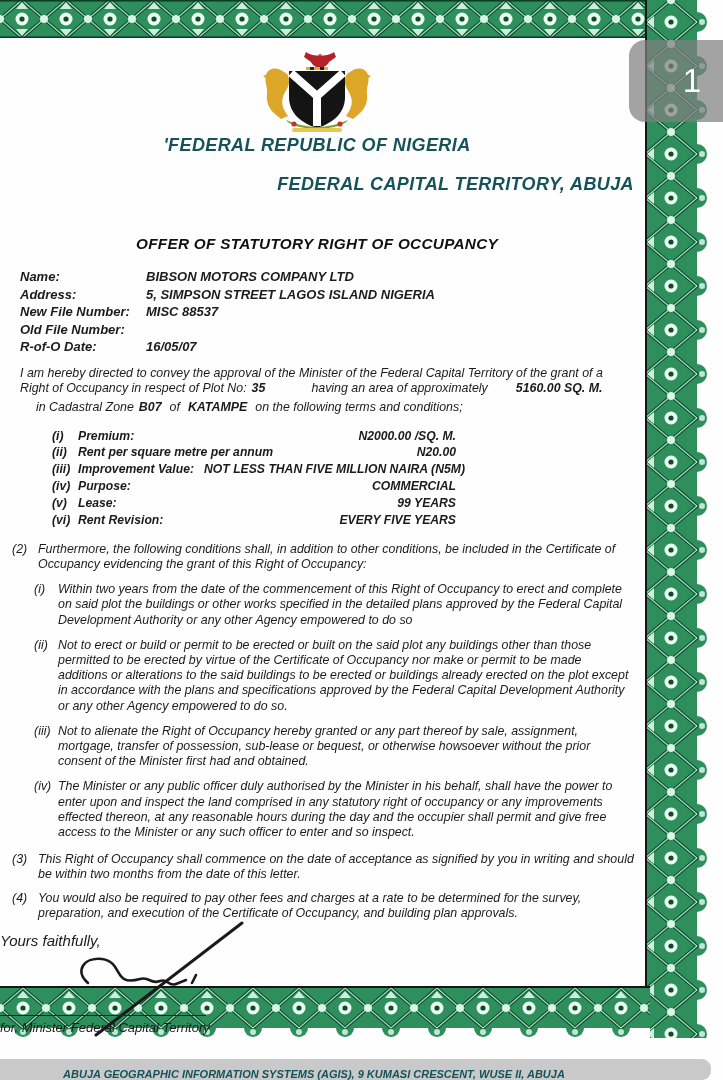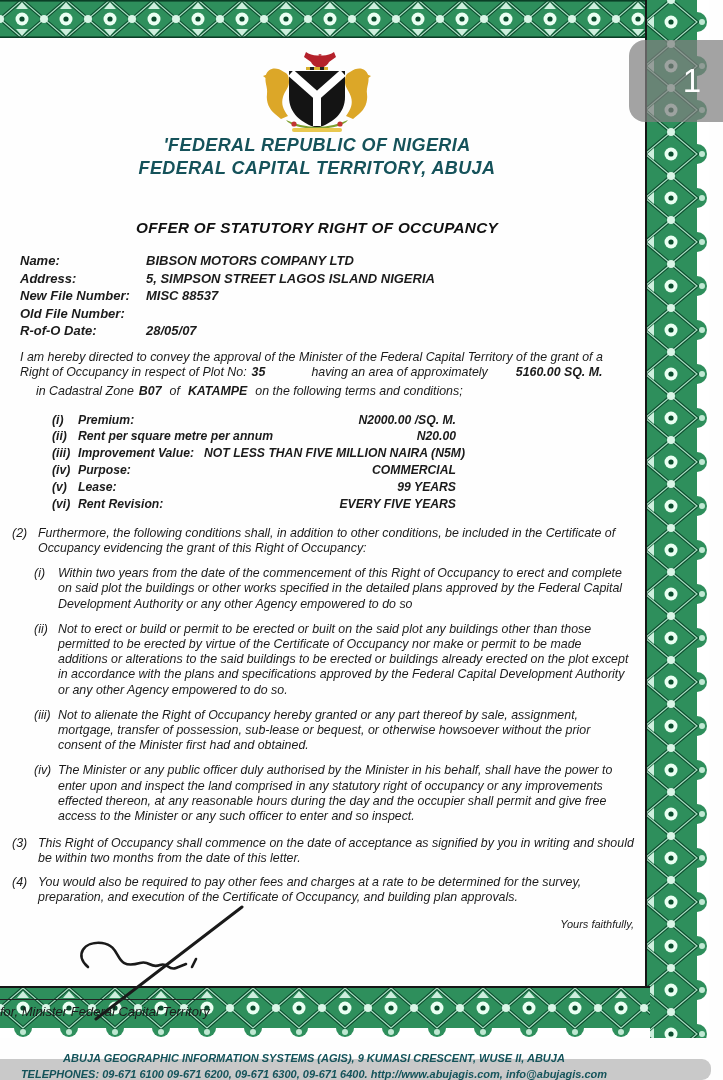--- a/index.html
+++ b/index.html
@@ -17,21 +17,21 @@
   
   .page-badge { position:absolute; left:629px; top:40px; width:94px; height:82px;
     background:rgba(128,128,128,.72); border-radius:16px 0 0 16px; z-index:5;
     display:flex; align-items:center; justify-content:flex-end; padding-right:22px;
     box-sizing:border-box; color:#fff; font-size:33px; font-weight:400; }
   
   .content { position:absolute; left:0; top:40px; width:634px; z-index:2;
     font-size:12.4px; line-height:15.2px;font-style:italic; }
   .arms { display:block; margin:8px auto 2px auto; }
   .t1 { text-align:center; color:#15525a; font-weight:bold; font-size:18px; line-height:22px; letter-spacing:.4px; }
-  .t2 { text-align:center; color:#15525a; font-weight:bold; font-size:18px; line-height:24px; letter-spacing:.4px; }
+  .t2 { text-align:right; color:#15525a; font-weight:bold; font-size:18px; line-height:24px; letter-spacing:.4px;margin-top:16px; }
   .t3 { text-align:center; color:#111; font-weight:bold; font-size:15.3px; line-height:24px; letter-spacing:.3px; margin-bottom:12px;margin-top:36px; }
   .info { margin-left:20px; }
   .info-row { display:flex; font-weight:bold; font-size:13px; line-height:17.6px; }
   .info-row .lbl { width:126px; flex:none; }
   .intro { margin:10px 0 0 20px; width:600px; }
   .intro .b { font-weight:bold; }
   .gap28 { display:inline-block; width:28px; }
   .gap46 { display:inline-block; width:46px; }
   .gap8 { display:inline-block; width:8px; }
   .gap5 { display:inline-block; width:5px; }
@@ -44,21 +44,21 @@
   .sec { display:flex; margin-left:12px; }
   .sec .num { width:26px; flex:none; }
   .sec .txt { flex:1; }
   .m-s2 { margin-top:15px; }
   .sub { display:flex; margin-left:34px; margin-top:10px; }
   .sub .num { width:24px; flex:none; }
   .sub .txt { flex:1; }
   .m-s3 { margin-top:12px; }
   .m-s4 { margin-top:8px; }
   .closing { position:relative; margin-top:12px; height:116px; }
-  .salutation { font-size:11px;text-align:right; }
+  .salutation { font-size:15px; }
   .sig-svg { position:absolute; left:30px; top:-12px; pointer-events:none; }
   .sig-line { position:absolute; left:0; top:82px; width:206px; border-top:1.6px solid #222; }
   .signatory { position:absolute; left:0; top:87px; font-size:13px; }
   .footer { margin-top:18px; width:628px; text-align:center; color:#14535a;
     font-weight:bold; font-size:11px; line-height:15.5px; }
 </style>
 </head>
 <body>
 
 <div class="canvas">
@@ -169,21 +169,21 @@
       <div class="info-row">
         <span class="lbl">New File Number:</span>
         <span class="val">MISC 88537</span>
       </div>
       <div class="info-row">
         <span class="lbl">Old File Number:</span>
         <span class="val"></span>
       </div>
       <div class="info-row">
         <span class="lbl">R-of-O Date:</span>
-        <span class="val">28/05/07</span>
+        <span class="val">16/05/07</span>
       </div>
     </div>
 
     <div class="intro">
       <div>I am hereby directed to convey the approval of the Minister of the Federal Capital Territory of the grant of a</div>
       <div><span>Right of Occupancy in respect of Plot No:</span><span class="gap5"></span><span class="b">35</span><span class="gap46"></span><span>having an area of approximately</span><span class="gap28"></span><span class="b">5160.00 SQ. M.</span></div>
       <div class="l3"><span>in Cadastral Zone</span><span class="gap5"></span><span class="b">B07</span><span class="gap8"></span><span>of</span><span class="gap8"></span><span class="b">KATAMPE</span><span class="gap8"></span><span>on the following terms and conditions;</span></div>
     </div>
 
     <div class="terms">

